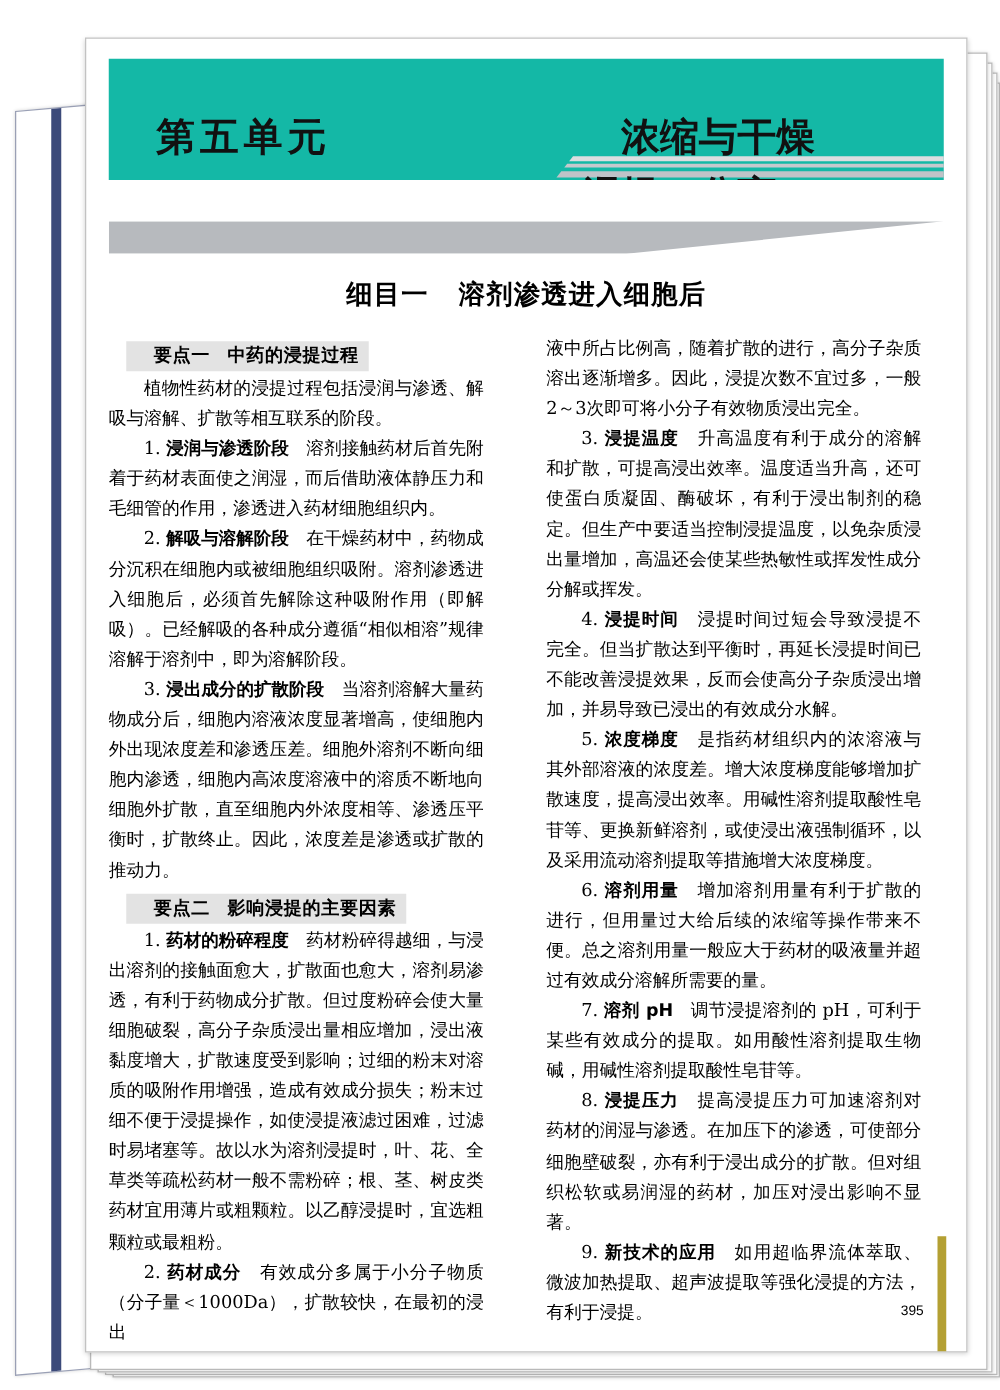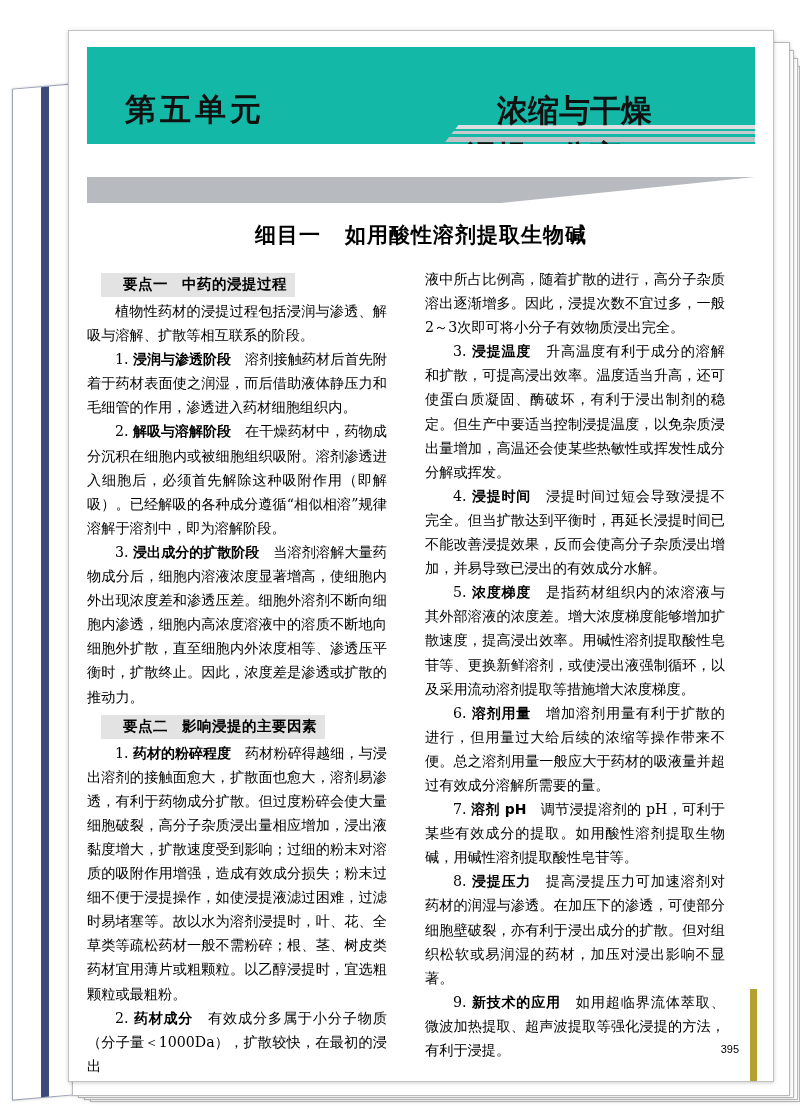--- a/index.html
+++ b/index.html
@@ -53,21 +53,21 @@
 
   
   .section-title{
     position:absolute;left:0;top:190px;width:704px;text-align:center;
     font-size:21px;letter-spacing:1px;color:#000;font-weight:bold;
     font-family:"DejaVu Serif","Liberation Serif",serif;
   }
   .section-title .gap{display:inline-block;width:24px;}
 
   
-  .cols{position:absolute;left:18px;top:236px;width:668px;display:flex;gap:16px;}
+  .cols{position:absolute;left:18px;top:236px;width:668px;display:flex;gap:28px;}
   .col{width:300px;}
   .col.right{margin-left:22px;}
 
   .pt-head{
     background:#e3e3e3;display:inline-block;
     padding:2px 8px 3px 8px;margin:6px 0 2px 0;
     font-size:14.5px;font-weight:bold;color:#000;
     font-family:"DejaVu Sans","Liberation Sans",sans-serif;
     letter-spacing:.5px;
   }
@@ -115,21 +115,21 @@
     </div>
     <div class="unit-no">第五单元</div>
     <div class="unit-title">
       <div>浓缩与干燥</div>
       <div>浸提、分离、</div>
     </div>
   </div>
   <div class="graybar"></div>
 
   <div class="section-title">
-    <span>细目一</span><span class="gap"></span><span>如用酸性溶剂提取生物碱</span>
+    <span>细目一</span><span class="gap"></span><span>溶剂渗透进入细胞后</span>
   </div>
 
   <div class="cols">
 
     <div class="col left">
 
       <div class="pt-head-wrap">
         <span class="pt-head"><span>要点一</span><span class="gap"></span><span>中药的浸提过程</span></span>
       </div>
 

